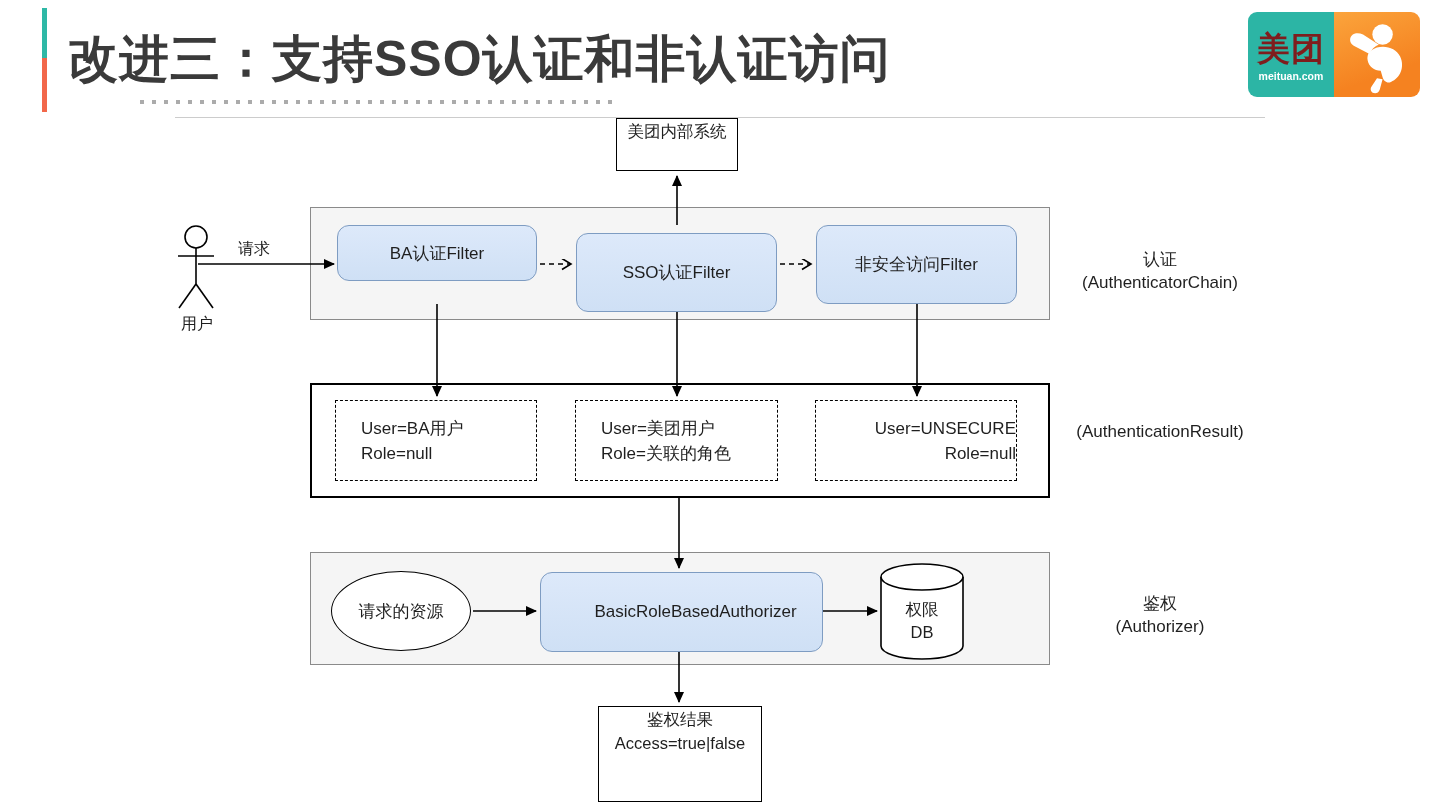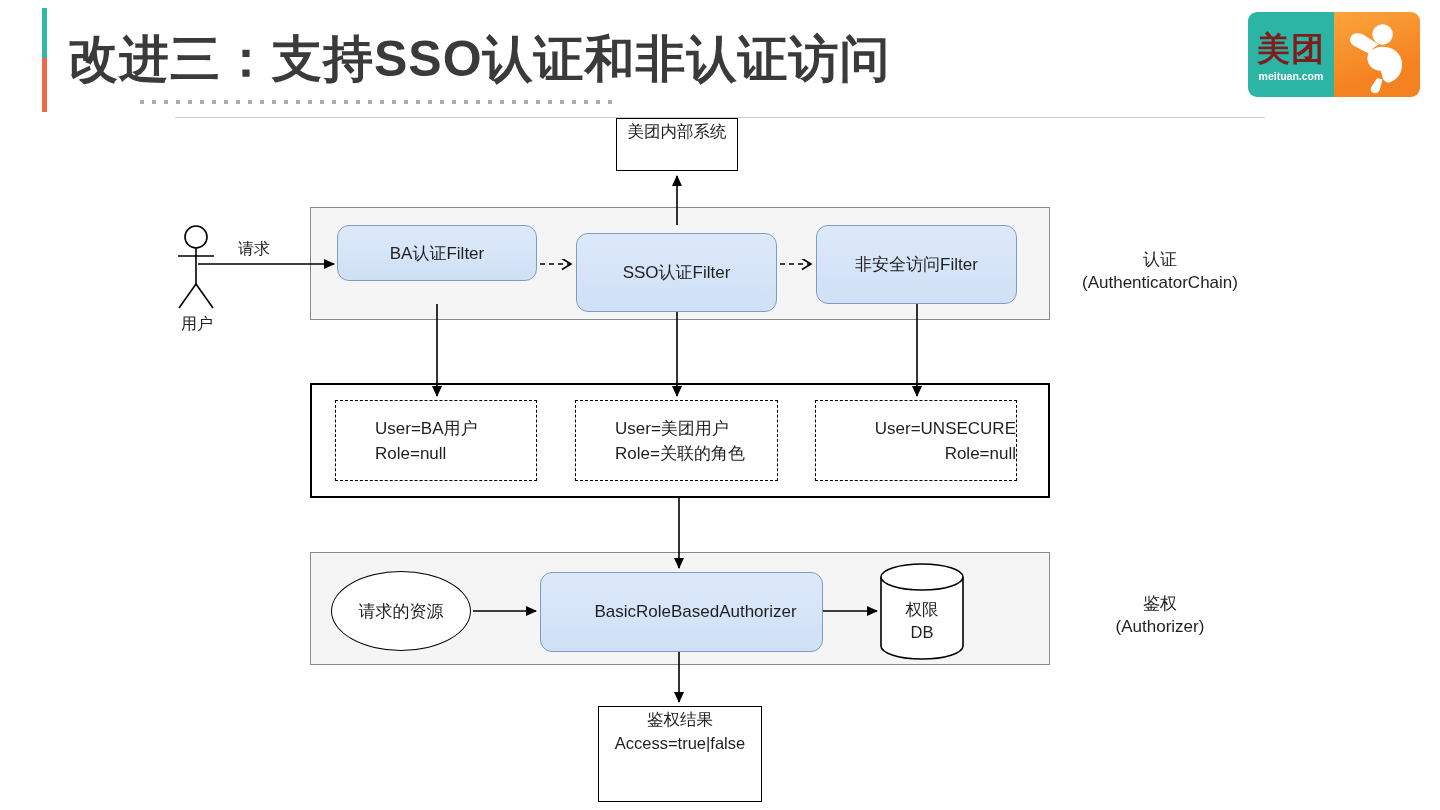--- a/index.html
+++ b/index.html
@@ -28,21 +28,21 @@
                 display: flex; align-items: center; justify-content: center; }
 
   
   .row-container { position: absolute; background: #f5f5f5; border: 1px solid #8a8a8a; }
   .row-container.white { background: #ffffff; border: 2px solid #000000; }
   .blue-box { position: absolute; background: linear-gradient(#dde9fa, #cfe0f5); border: 1.4px solid #7e9cc2;
               border-radius: 12px; display: flex; align-items: center; justify-content: center;
               font-size: 17px; color: #1f1f1f; }
   .dashed-box { position: absolute; background: #ffffff; border: 1.6px dashed #000000;
                 display: flex; flex-direction: column; justify-content: center;
-                padding-left: 39px; font-size: 17px; line-height: 25px; color: #1f1f1f; }
+                padding-left: 25px; font-size: 17px; line-height: 25px; color: #1f1f1f; }
   .plain-box { position: absolute; background: #ffffff; border: 1.6px solid #000000;
                display: flex; flex-direction: column; align-items: center; justify-content: flex-start;
                font-size: 16.5px; line-height: 24px; color: #1f1f1f; text-align: center; }
   .side-label { position: absolute; left: 1040px; width: 240px; text-align: center;
                 font-size: 17px; line-height: 23px; color: #1f1f1f; }
   .ellipse { position: absolute; left: 331px; top: 571px; width: 140px; height: 80px;
              background: #ffffff; border: 1.6px solid #000000; border-radius: 50%;
              display: flex; align-items: center; justify-content: center; font-size: 17px; color: #1f1f1f; }
   .cyl-text { position: absolute; left: 881px; top: 598px; width: 82px; text-align: center;
               font-size: 16.5px; line-height: 23px; color: #1f1f1f; }
@@ -170,19 +170,20 @@
   <div class="plain-box" style="left:598px; top:706px; width:164px; height:96px;">
     <span>鉴权结果</span>
     <span>Access=true|false</span>
   </div>
 
   <div class="side-label" style="top:248px;">
     <div>认证</div>
     <div>(AuthenticatorChain)</div>
   </div>
   <div class="side-label" style="top:420px;">
+    <div>(AuthenticationResult)</div>
   </div>
   <div class="side-label" style="top:592px;">
     <div>鉴权</div>
     <div>(Authorizer)</div>
   </div>
 
 </div>
 
 </body></html>

